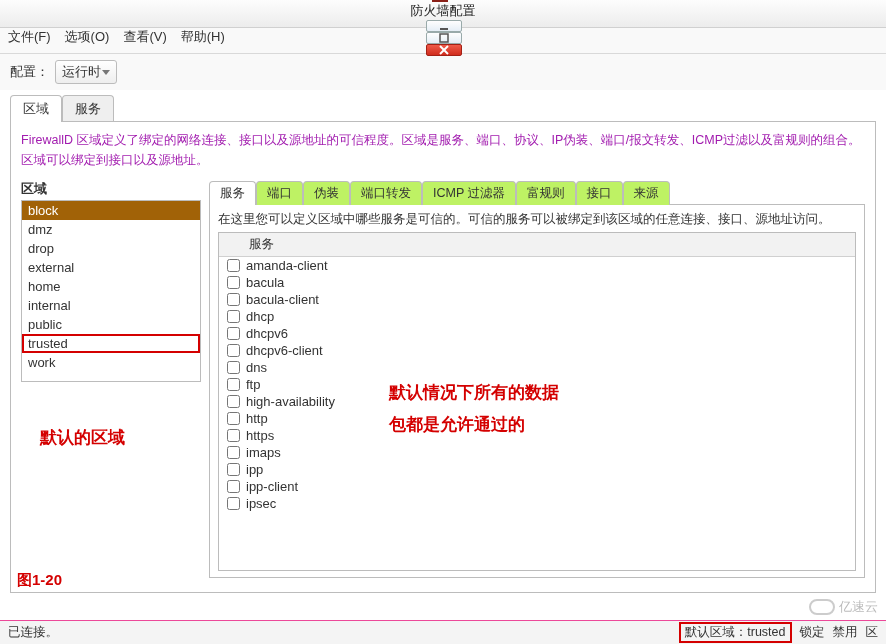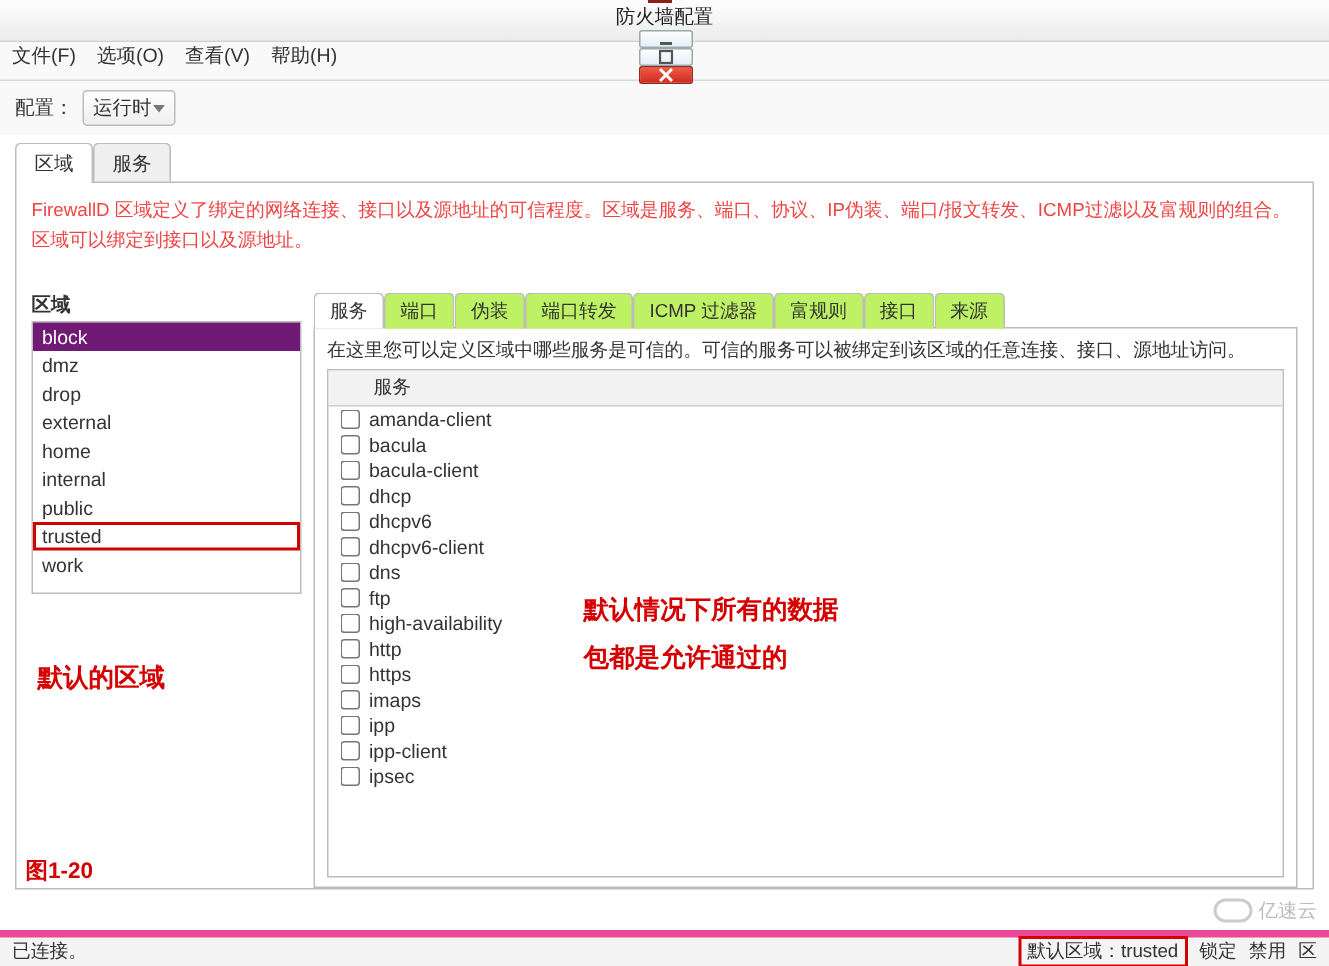--- a/index.html
+++ b/index.html
@@ -107,22 +107,22 @@
   .outer-panel {
     border: 1px solid #bcbcbc;
     padding: 8px 10px 6px 10px;
     height: 472px;
     background: #fff;
     position: relative;
   }
   .desc-text {
     font-size: 12.5px;
     line-height: 20px;
-    color: #ef4444;
-    margin-bottom: 24px;
+    color: #a21caf;
+    margin-bottom: 10px;
   }
   .columns {
     display: flex;
     gap: 8px;
     height: 398px;
   }
   
   .zone-col {
     width: 180px;
     display: flex;
@@ -134,33 +134,33 @@
   }
   .zone-list {
     border: 1px solid #bcbcbc;
     height: 182px;
   }
   .zone-item {
     padding: 2px 6px;
     font-size: 13px;
   }
   .zone-item.selected {
-    background: #701a75;
+    background: #a16207;
     color: #fff;
   }
   .zone-item.trusted {
     border: 2px solid #d40000;
     padding: 0 4px;
   }
   .zone-annot {
     color: #d40000;
     font-weight: bold;
     font-size: 17px;
     margin-top: 44px;
-    margin-left: 4px;
+    margin-left: 19px;
   }
   .fig-label {
     position: absolute;
     bottom: 2px;
     left: 6px;
     color: #d40000;
     font-weight: bold;
     font-size: 15px;
   }
   
@@ -237,21 +237,21 @@
     left: 170px;
     top: 120px;
     pointer-events: none;
   }
   
   .statusbar {
     position: absolute;
     bottom: 0;
     left: 0; right: 0;
     height: 24px;
-    border-top: 5px solid #ec4899;
+    border-top: 1px solid #ec4899;
     background: #f4f4f4;
     display: flex;
     align-items: center;
     font-size: 12.5px;
     padding: 0 8px;
     gap: 8px;
   }
   .status-spacer { flex: 1; }
   .status-default {
     border: 2px solid #d40000;

